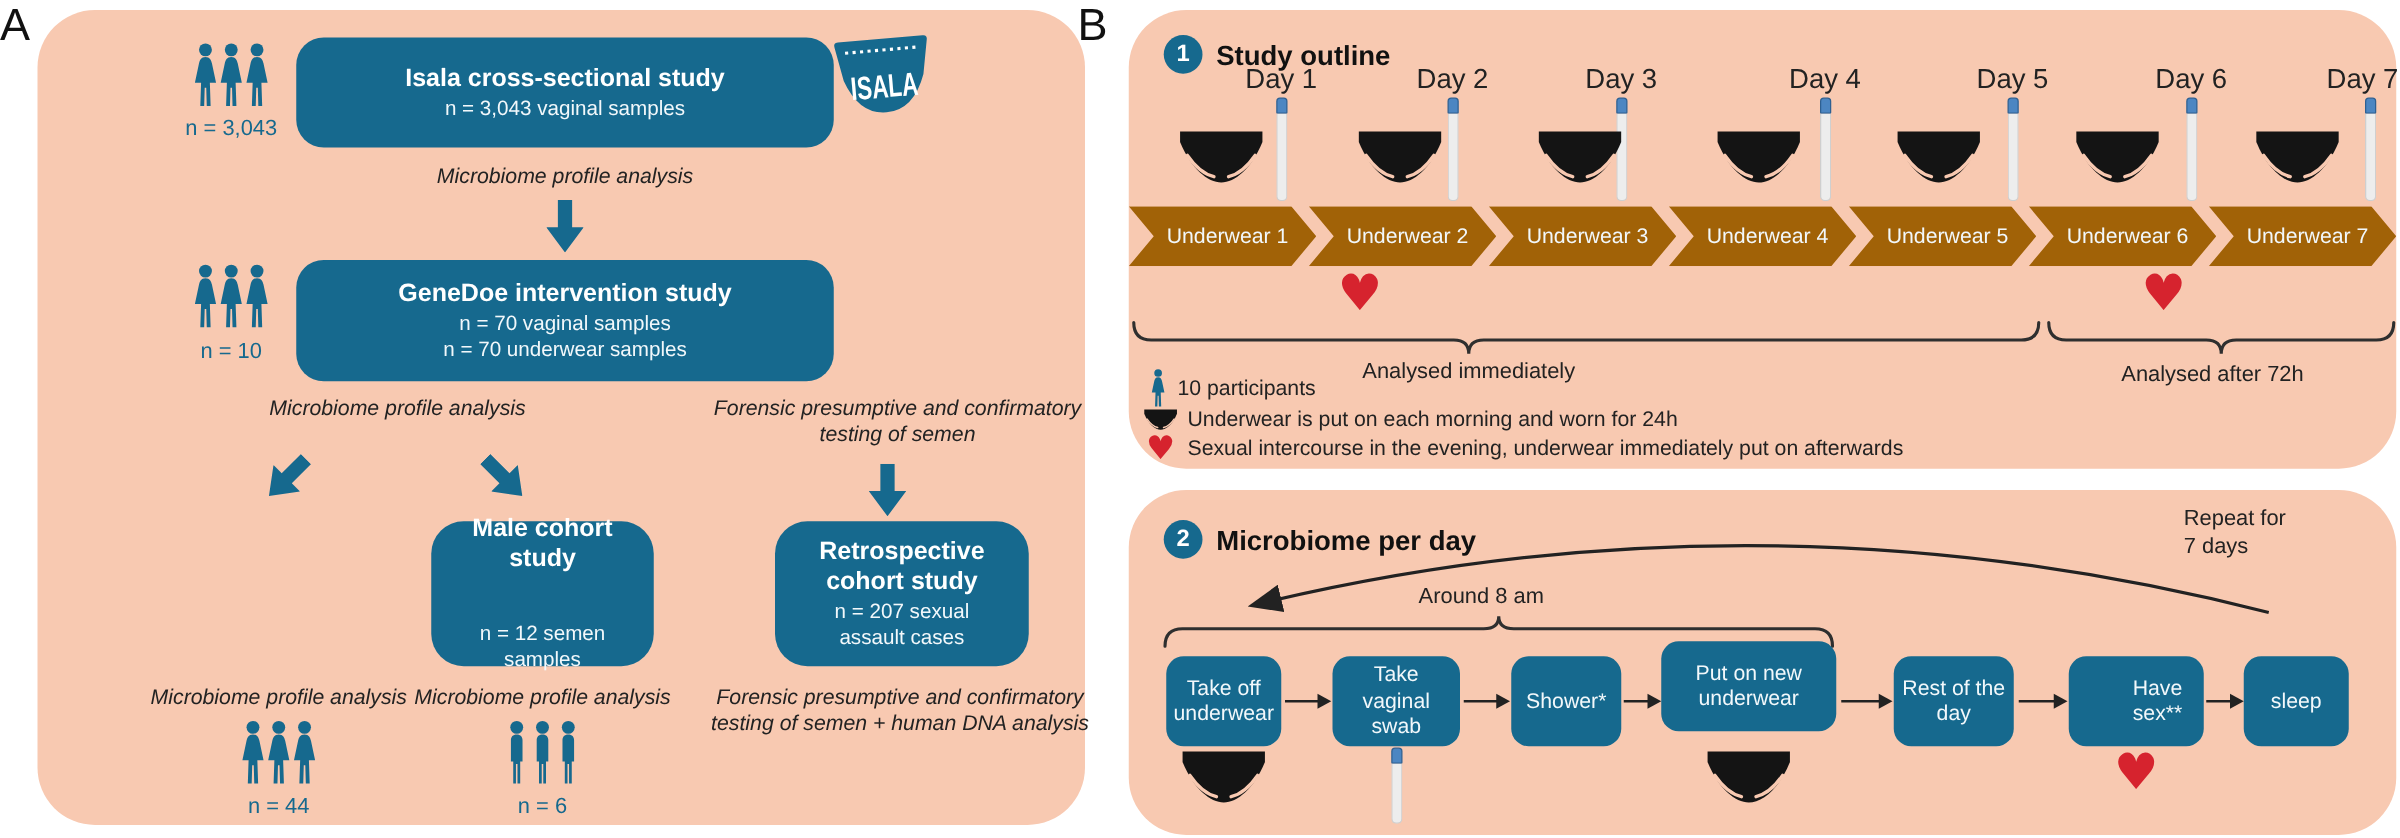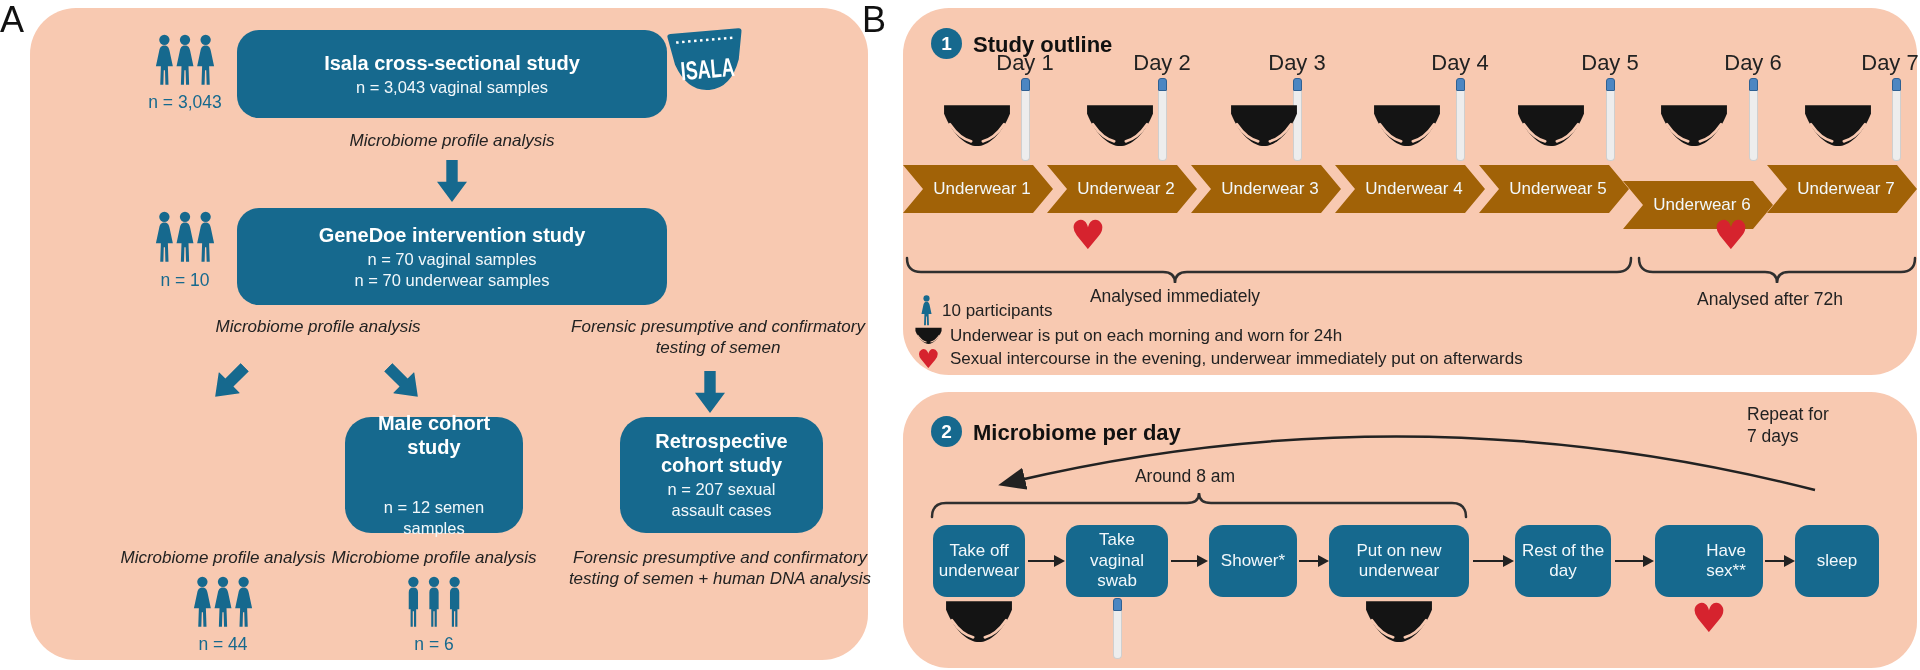--- a/index.html
+++ b/index.html
@@ -221,21 +221,21 @@
         </svg></div>
     <div class="uwicon" style="left:901px;top:96px;"><svg width="68" height="47" viewBox="0 0 64 44">
           <use href="#uw"></use>
         </svg></div>
 
     <div class="chev" style="left:0px;top:157px;">Underwear 1</div>
     <div class="chev" style="left:144px;top:157px;">Underwear 2</div>
     <div class="chev" style="left:288px;top:157px;">Underwear 3</div>
     <div class="chev" style="left:432px;top:157px;">Underwear 4</div>
     <div class="chev" style="left:576px;top:157px;">Underwear 5</div>
-    <div class="chev" style="left:720px;top:157px;margin-top:16px;">Underwear 6</div>
+    <div class="chev" style="left:720px;top:157px;">Underwear 6</div>
     <div class="chev" style="left:864px;top:157px;">Underwear 7</div>
 
     <div class="heart" style="left:165px;top:207px;width:40px;font-size:40px;">♥</div>
     <div class="heart" style="left:808px;top:207px;width:40px;font-size:40px;">♥</div>
 
     <svg class="brace" style="left:2px;top:247px;" width="728" height="30" viewBox="0 0 728 30">
       <path d="M2 3 Q2 17 16 17 L258 17 Q270 17 270 28 Q270 17 282 17 L712 17 Q726 17 726 3" fill="none" stroke="#2F2F2F" stroke-width="2.5" stroke-linecap="round"></path>
     </svg>
     <svg class="brace" style="left:734px;top:247px;" width="280" height="30" viewBox="0 0 280 30">
       <path d="M2 3 Q2 17 16 17 L128 17 Q140 17 140 28 Q140 17 152 17 L264 17 Q278 17 278 3" fill="none" stroke="#2F2F2F" stroke-width="2.5" stroke-linecap="round"></path>
@@ -278,21 +278,21 @@
     </svg>
 
     <div class="bracelabel" style="left:132px;top:74px;">Around 8 am</div>
     <svg class="brace" style="left:27px;top:100px;" width="538" height="28" viewBox="0 0 538 28">
       <path d="M2 25 Q2 11 16 11 L257 11 Q269 11 269 1 Q269 11 281 11 L522 11 Q536 11 536 25" fill="none" stroke="#2F2F2F" stroke-width="2.5" stroke-linecap="round"></path>
     </svg>
 
     <div class="chip" style="left:30px;top:133px;width:92px;">Take off underwear</div>
     <div class="chip" style="left:163px;top:133px;width:102px;">Take vaginal swab</div>
     <div class="chip" style="left:306px;top:133px;width:88px;">Shower*</div>
-    <div class="chip" style="left:426px;top:133px;width:140px;">Put on new underwear</div>
+    <div class="chip" style="left:426px;top:121px;width:140px;">Put on new underwear</div>
     <div class="chip" style="left:612px;top:133px;width:96px;">Rest of the day</div>
     <div class="chip" style="left:752px;top:133px;width:108px;padding-left:40px;">Have sex**</div>
     <div class="chip" style="left:892px;top:133px;width:84px;">sleep</div>
 
     <div class="harrow" style="left:125px;top:168px;width:34px;"></div>
     <div class="harrow" style="left:268px;top:168px;width:34px;"></div>
     <div class="harrow" style="left:396px;top:168px;width:27px;"></div>
     <div class="harrow" style="left:570px;top:168px;width:38px;"></div>
     <div class="harrow" style="left:712px;top:168px;width:36px;"></div>
     <div class="harrow" style="left:862px;top:168px;width:27px;"></div>

